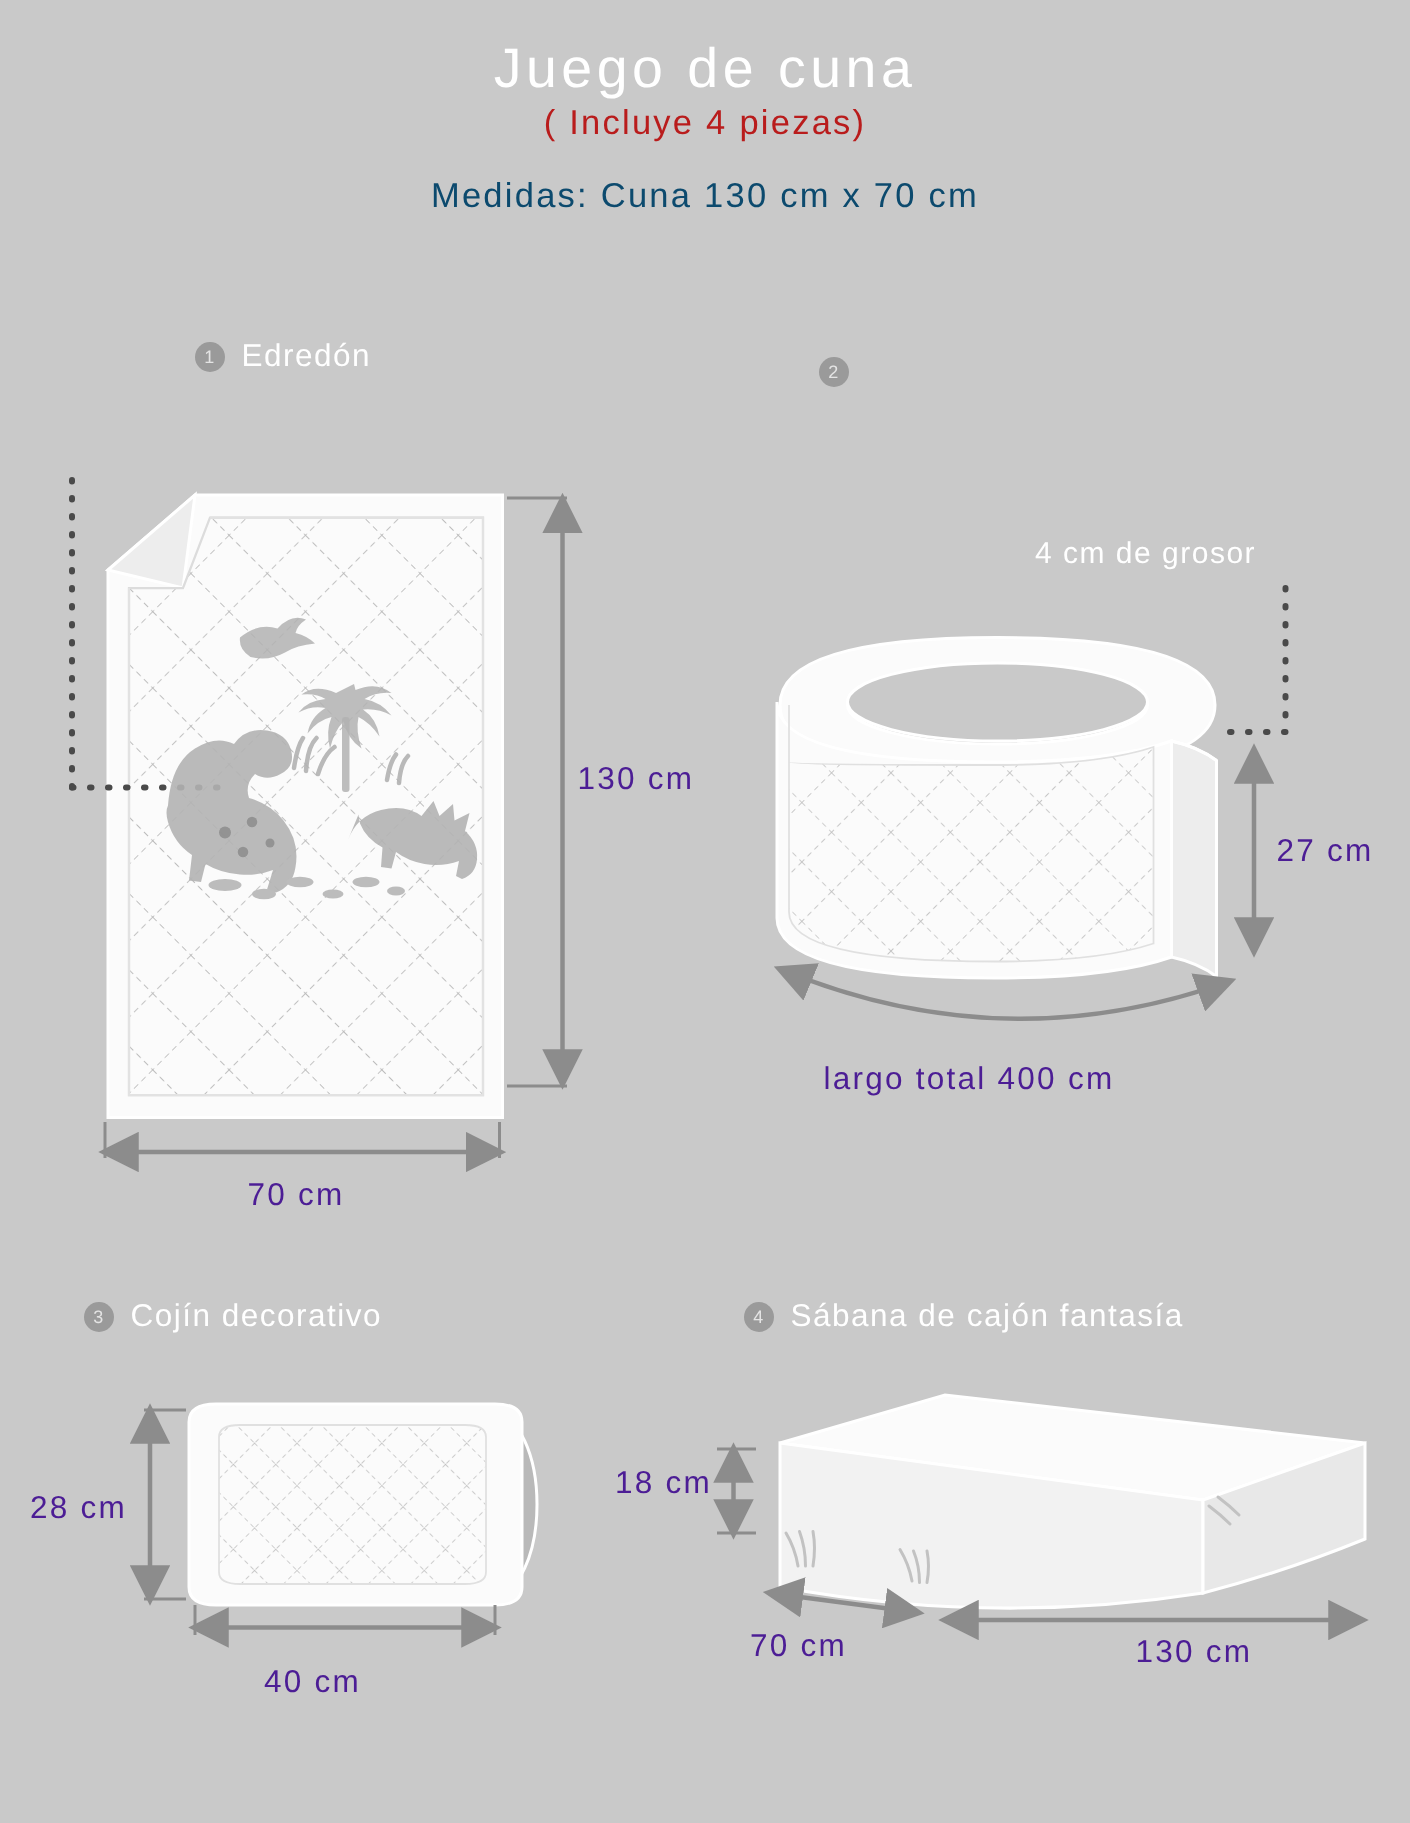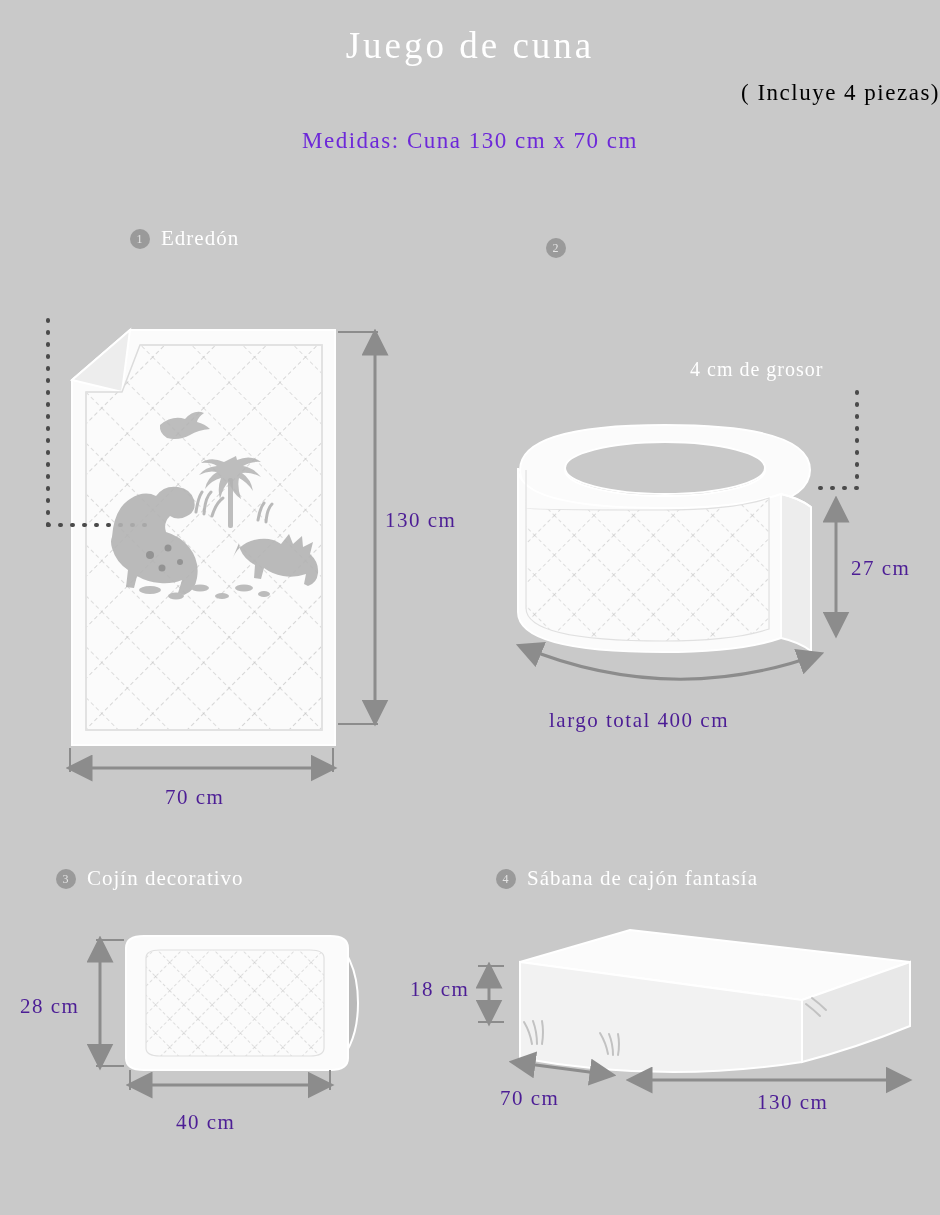--- a/index.html
+++ b/index.html
@@ -13,50 +13,47 @@
     background: #c9c9c9;
     font-family: "Liberation Sans", sans-serif;
     color: #ffffff;
     overflow: hidden;
     position: relative;
   }
   .page {
     position: relative;
     width: 744px;
     height: 1215px;
-    font-family: Liberation Serif, serif;
   }
 
   
   .header {
     position: absolute;
     top: 24px;
     left: 0;
     width: 940px;
     text-align: center;
   }
   .title {
     font-size: 37px;
     letter-spacing: 3px;
     color: #ffffff;
     font-weight: 400;
     line-height: 1.2;
   }
   .subtitle {
     font-size: 23px;
     letter-spacing: 1.5px;
-    color: #000000;
-    margin-top: 12px;
+    color: #b91c1c;
     font-weight: 400;
-    text-align: right;
   }
   .measures {
     font-size: 23px;
     letter-spacing: 1.5px;
-    color: #6d28d9;
+    color: #0c4a6e;
     margin-top: 22px;
     font-weight: 400;
   }
 
   
   .sec-head {
     position: absolute;
     display: flex;
     align-items: center;
     gap: 11px;

